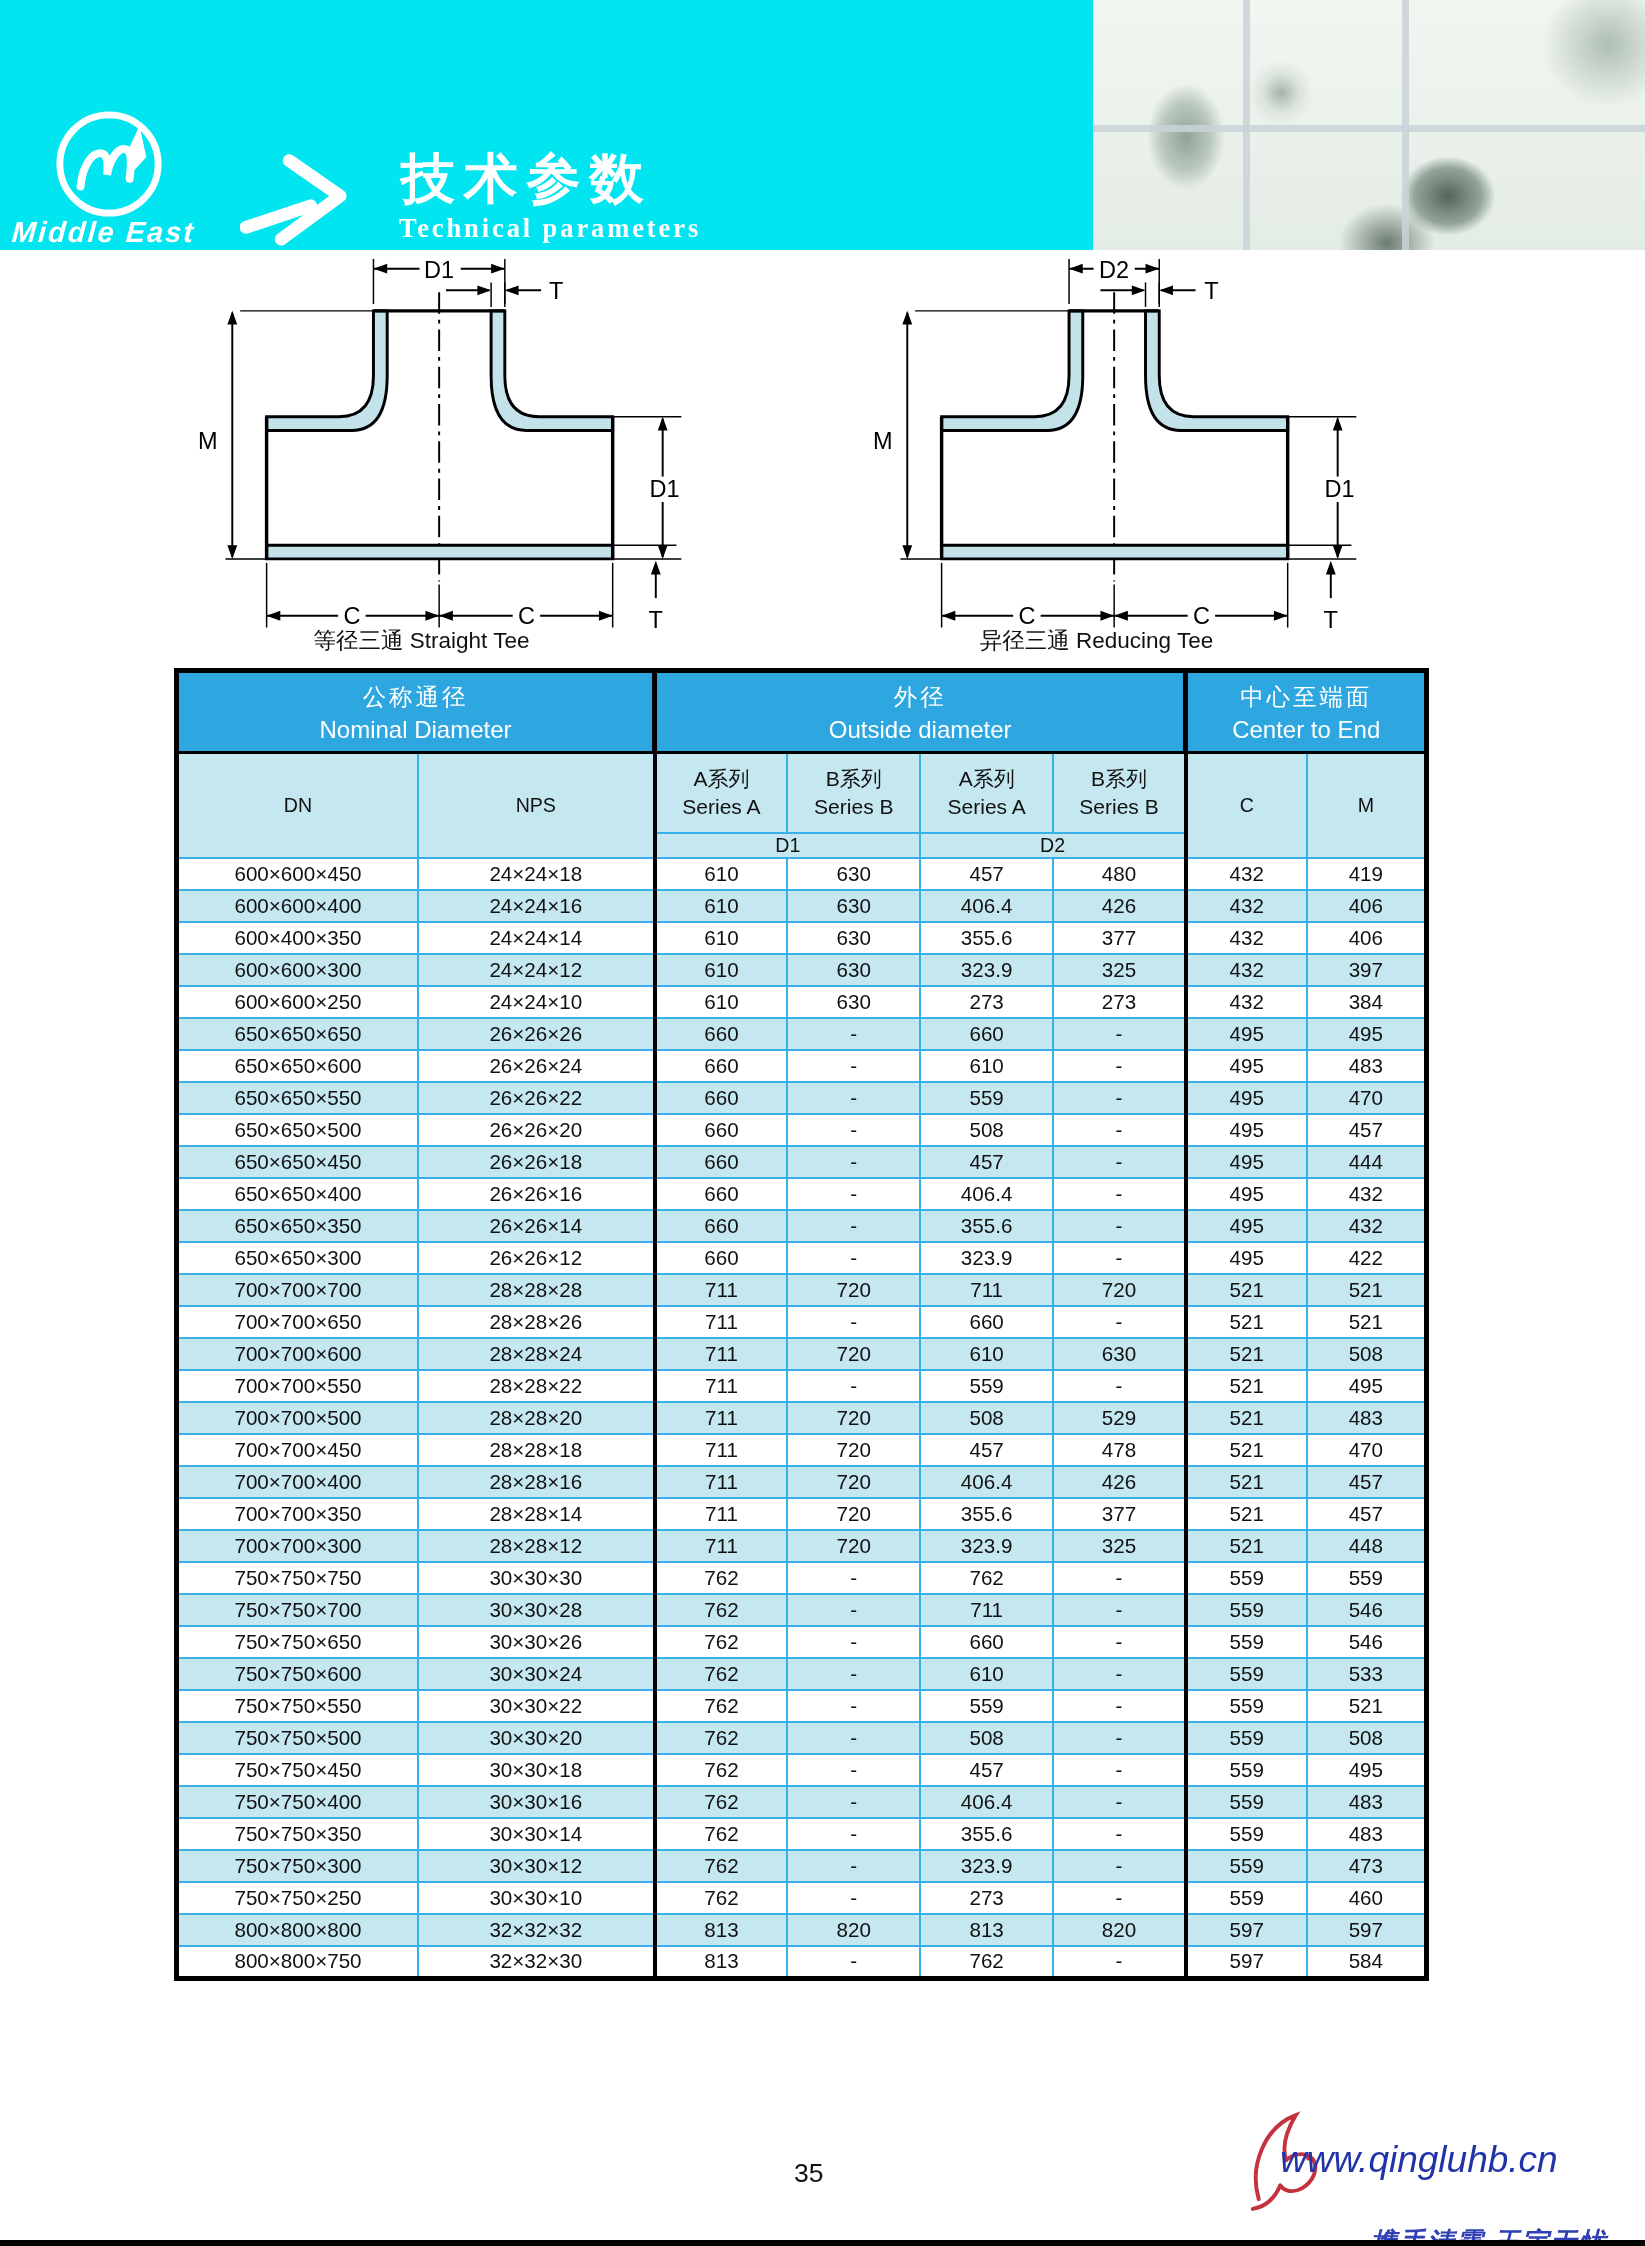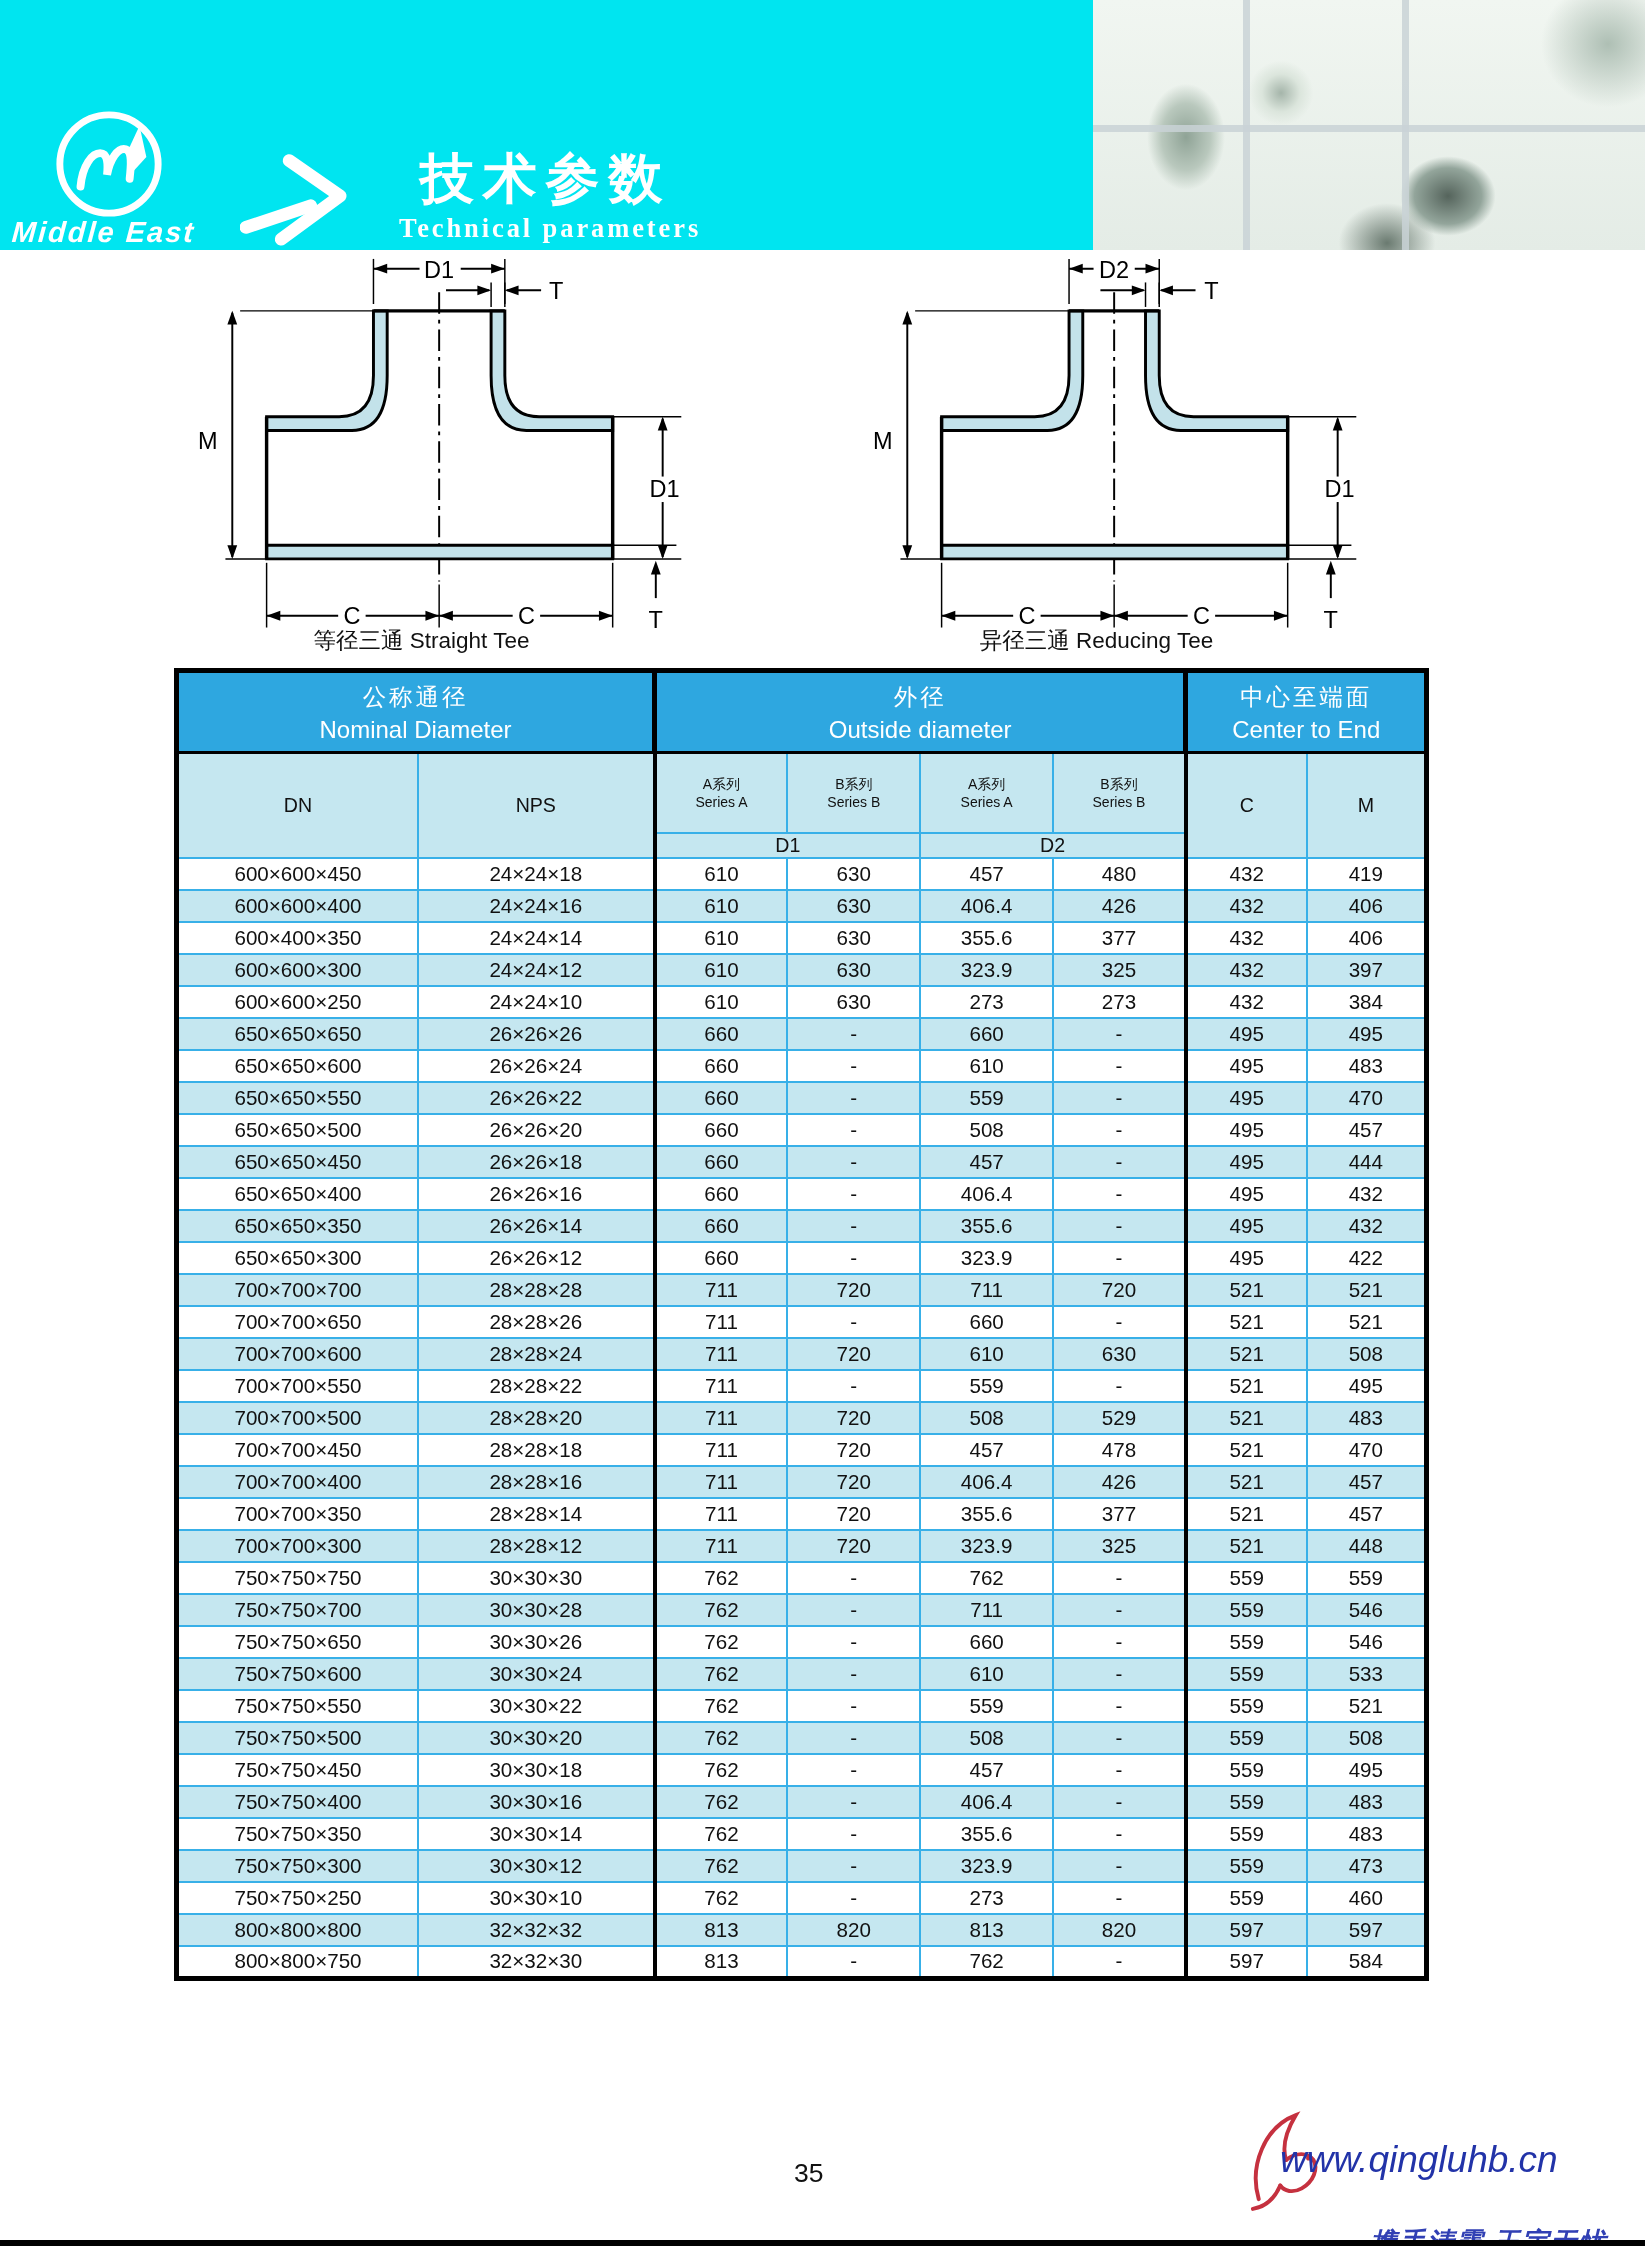--- a/index.html
+++ b/index.html
@@ -10,21 +10,21 @@
   body{font-family:"Liberation Sans","DejaVu Sans",sans-serif;background:#fff;}
   .page{position:relative;width:1646px;height:2247px;background:#fff;overflow:hidden;}
   .edge{position:absolute;background:#000;}
 
   
   .banner{position:absolute;left:0;top:0;width:1093px;height:250px;background:var(--banner);}
   .logo-svg{position:absolute;left:51px;top:106px;}
   .logo-text{position:absolute;left:11.8px;top:216px;width:235px;color:#fff;font-size:29px;
     font-weight:800;font-style:italic;letter-spacing:2px;transform:skewX(-4deg);}
   .arrow-svg{position:absolute;left:240px;top:135px;}
-  .title-cn{position:absolute;left:420px;top:143px;color:#fff;font-size:54px;font-weight:800;letter-spacing:8.8px;}
+  .title-cn{position:absolute;left:401px;top:143px;color:#fff;font-size:54px;font-weight:800;letter-spacing:8.8px;}
   .title-en{position:absolute;left:399px;top:213px;color:#fff;font-size:26.5px;font-weight:700;
     font-family:"Liberation Serif","DejaVu Serif",serif;letter-spacing:2.9px;}
 
   
   .photo{position:absolute;left:1093px;top:0;width:553px;height:250px;
     background:
       radial-gradient(54px 74px at 93px 137px,#8fa396 0%,#b9c8bd 45%,rgba(233,240,234,0) 72%),
       radial-gradient(45px 45px at 188px 93px,#a5b5aa 0%,#dbe5dc 42%,rgba(233,240,234,0) 72%),
       radial-gradient(61px 51px at 355px 196px,#55645c 0%,#93a59b 55%,rgba(233,240,234,0) 78%),
       radial-gradient(69px 57px at 294px 243px,#6a7a70 0%,rgba(233,240,234,0) 70%),
@@ -47,21 +47,21 @@
   
   .tablewrap{position:absolute;left:174px;top:668px;width:1255px;}
   table{border-collapse:collapse;table-layout:fixed;width:1255px;border:5.9px solid #000;padding-left:42px;}
   th,td{border:2.9px solid var(--grid);text-align:center;color:#111;overflow:hidden;}
   tr.group th{background:var(--header-blue);color:#fff;height:82px;border-left:5.9px solid #000;
     border-right:5.9px solid #000;border-bottom:3.9px solid #000;font-weight:400;}
   tr.group .cn{font-size:23.5px;letter-spacing:2.9px;}
   tr.group .en{font-size:24px;margin-top:3px;}
   tr.sub th,tr.dsub th{background:var(--row-alt);font-weight:400;font-size:19.6px;}
   tr.sub th{height:80px;}
-  tr.sub .two{font-size:14px;line-height:1.3;}
+  tr.sub .two{font-size:21px;line-height:1.3;}
   tr.dsub th{height:25.5px;}
   .gb{border-right:4.9px solid #000 !important;}
   tbody td{height:32px;font-size:20.6px;background:#fff;}
   tbody tr.alt td{background:var(--row-alt);}
   tbody td:nth-child(2),tbody td:nth-child(6){border-right:4.9px solid #000;}
 
   
   .pagenum{position:absolute;left:794px;top:2158px;width:59px;font-size:26.5px;color:#111;}
   .bird{position:absolute;left:1247px;top:2109px;}
   .site{position:absolute;left:1280px;top:2139px;font-size:37px;font-weight:400;font-style:italic;

